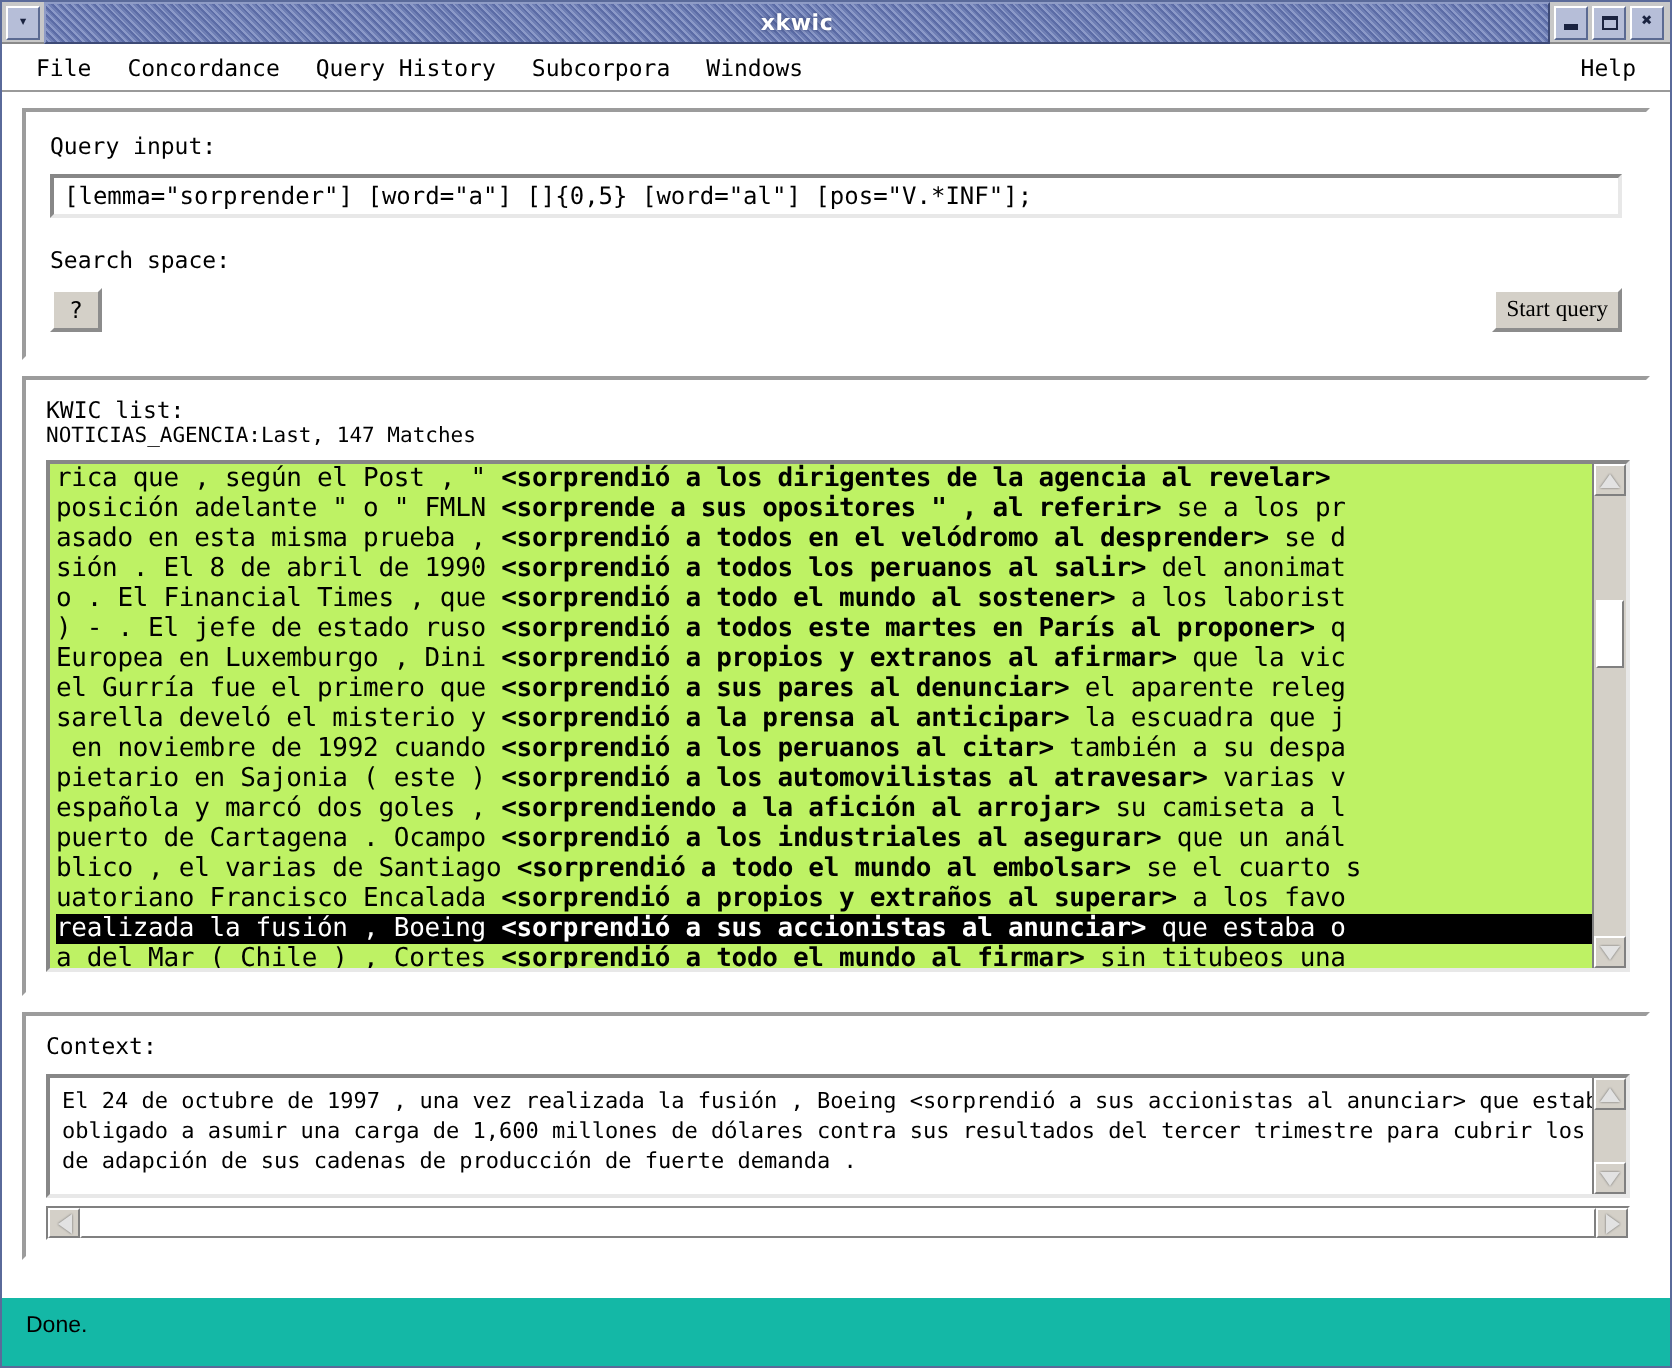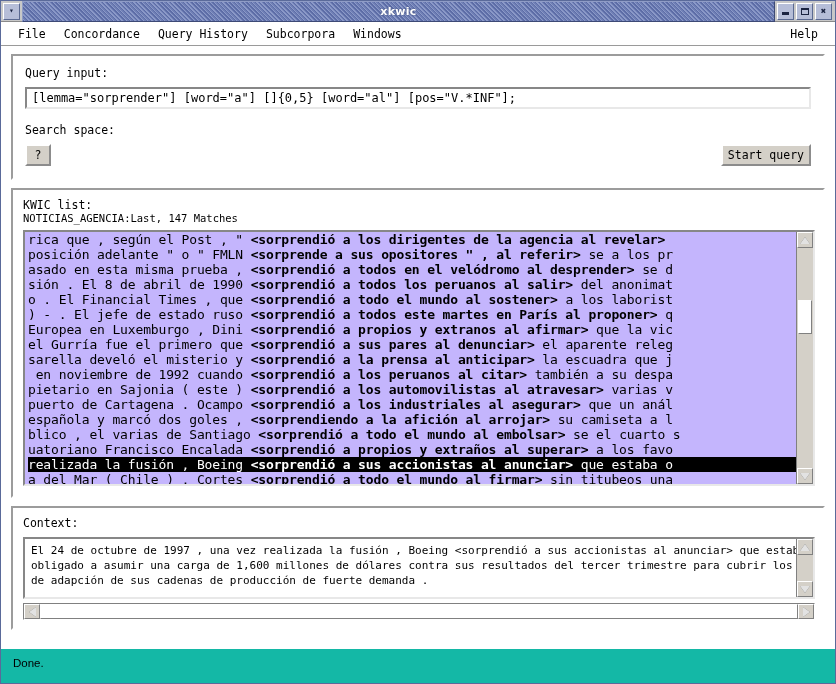--- a/index.html
+++ b/index.html
@@ -210,21 +210,21 @@
   .query-group { margin-bottom: 8px; }
   .row-space {
     display: flex;
     align-items: flex-end;
     justify-content: space-between;
     margin-top: 14px;
   }
   .search-left { display: flex; align-items: flex-end; gap: 12px; }
   .entry-search { width: 142px; }
   .btn-help { width: 26px; height: 22px; padding: 0; }
-  .btn-start { height: 22px; padding: 0 5px; }
+  .btn-start { height: 22px; padding: 0 5px; font-family: Liberation Serif, serif; }
 
   
   .kwic-group { margin-bottom: 8px; flex: none; }
   .kwic-header {
     display: flex;
     justify-content: space-between;
     align-items: baseline;
     margin-bottom: 6px;
     flex-direction: column;
   }
@@ -236,21 +236,21 @@
     border: 2px solid;
     border-color: #878787 #e8e8e8 #e8e8e8 #878787;
     background: #ffffff;
     box-sizing: border-box;
     height: 256px;
   }
   .kwic-list {
     flex: 1;
     overflow: hidden;
     position: relative;
-    background: #c4b5fd;
+    background: #bef264;
     padding-left: 3px;
   }
   .kwic-row {
     height: 15px;
     line-height: 15px;
     white-space: pre;
     font-family: "DejaVu Sans Mono", monospace;
     font-size: 13px;
     color: #000000;
     letter-spacing: -0.15px;
@@ -452,22 +452,22 @@
               <div class="kwic-row"><span>posición adelante " o " FMLN </span><span class="kw">&lt;sorprende a sus opositores " , al referir&gt;</span><span> se a los pr</span></div>
               <div class="kwic-row"><span>asado en esta misma prueba , </span><span class="kw">&lt;sorprendió a todos en el velódromo al desprender&gt;</span><span> se d</span></div>
               <div class="kwic-row"><span>sión . El 8 de abril de 1990 </span><span class="kw">&lt;sorprendió a todos los peruanos al salir&gt;</span><span> del anonimat</span></div>
               <div class="kwic-row"><span>o . El Financial Times , que </span><span class="kw">&lt;sorprendió a todo el mundo al sostener&gt;</span><span> a los laborist</span></div>
               <div class="kwic-row"><span>) - . El jefe de estado ruso </span><span class="kw">&lt;sorprendió a todos este martes en París al proponer&gt;</span><span> q</span></div>
               <div class="kwic-row"><span>Europea en Luxemburgo , Dini </span><span class="kw">&lt;sorprendió a propios y extranos al afirmar&gt;</span><span> que la vic</span></div>
               <div class="kwic-row"><span>el Gurría fue el primero que </span><span class="kw">&lt;sorprendió a sus pares al denunciar&gt;</span><span> el aparente releg</span></div>
               <div class="kwic-row"><span>sarella develó el misterio y </span><span class="kw">&lt;sorprendió a la prensa al anticipar&gt;</span><span> la escuadra que j</span></div>
               <div class="kwic-row"><span> en noviembre de 1992 cuando </span><span class="kw">&lt;sorprendió a los peruanos al citar&gt;</span><span> también a su despa</span></div>
               <div class="kwic-row"><span>pietario en Sajonia ( este ) </span><span class="kw">&lt;sorprendió a los automovilistas al atravesar&gt;</span><span> varias v</span></div>
+              <div class="kwic-row"><span>española y marcó dos goles , </span><span class="kw">&lt;sorprendiendo a la afición al arrojar&gt;</span><span> su camiseta a l</span></div>
               <div class="kwic-row"><span>puerto de Cartagena . Ocampo </span><span class="kw">&lt;sorprendió a los industriales al asegurar&gt;</span><span> que un anál</span></div>
-              <div class="kwic-row"><span>española y marcó dos goles , </span><span class="kw">&lt;sorprendiendo a la afición al arrojar&gt;</span><span> su camiseta a l</span></div>
               <div class="kwic-row"><span>blico , el varias de Santiago </span><span class="kw">&lt;sorprendió a todo el mundo al embolsar&gt;</span><span> se el cuarto s</span></div>
               <div class="kwic-row"><span>uatoriano Francisco Encalada </span><span class="kw">&lt;sorprendió a propios y extraños al superar&gt;</span><span> a los favo</span></div>
               <div class="kwic-row selected"><span>realizada la fusión , Boeing </span><span class="kw">&lt;sorprendió a sus accionistas al anunciar&gt;</span><span> que estaba o</span></div>
               <div class="kwic-row"><span>a del Mar ( Chile ) , Cortes </span><span class="kw">&lt;sorprendió a todo el mundo al firmar&gt;</span><span> sin titubeos una</span></div>
             </div>
           <div class="vscroll">
             <div class="sb-arrow">
                 <span class="tri-up"></span>
               </div>
             <div class="sb-track">

